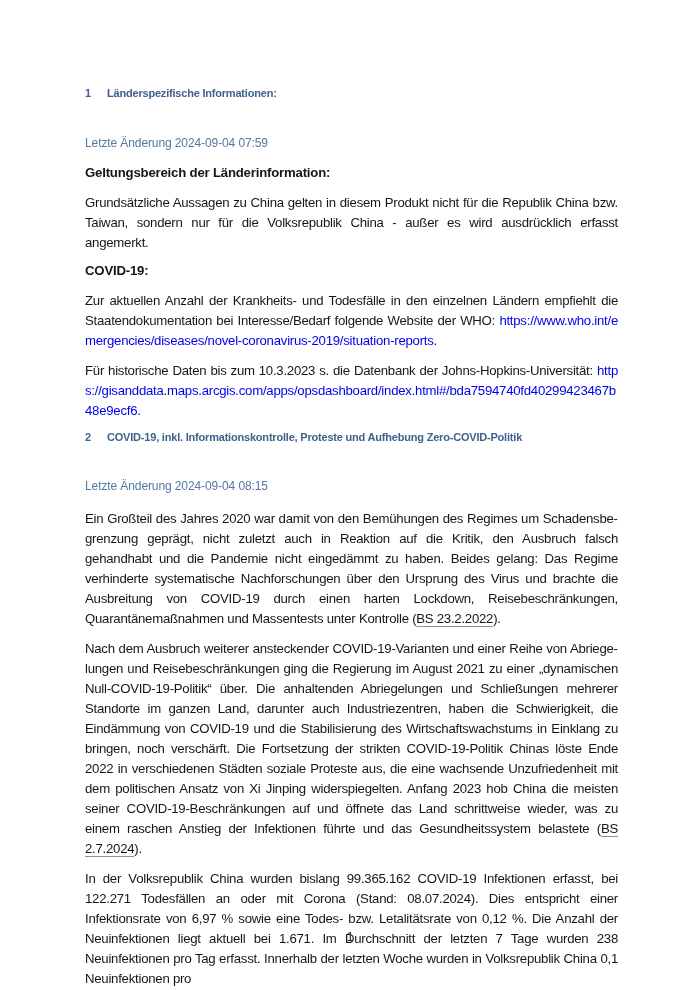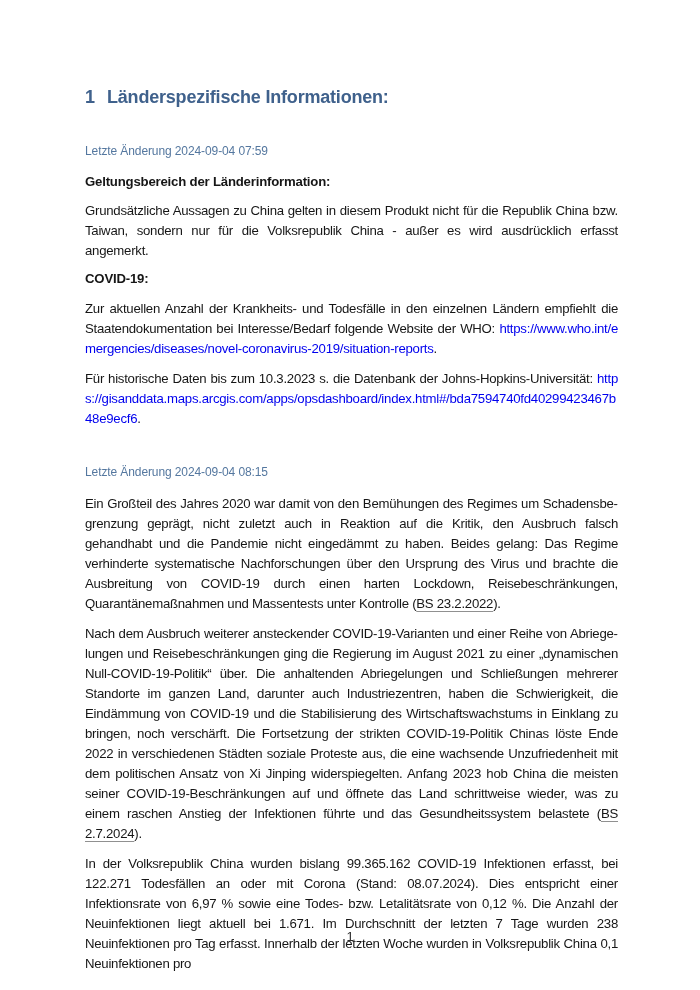--- a/index.html
+++ b/index.html
@@ -15,21 +15,21 @@
     color: var(--text-color, #161616);
   }
   .content {
     position: absolute;
     left: 85px;
     top: 87px;
     width: 533px;
   }
   .sec-heading {
     color: var(--heading-blue, #3f618c);
-    font-size: 18px;
+    font-size: 11px;
     font-weight: bold;
     letter-spacing: -0.2px;
     margin-bottom: 5px;
     line-height: 1.18;
   }
   .sec-heading.mt-section { margin-top: 10px; }
   .sec-num {
     display: inline-block;
     min-width: 22px;
   }
@@ -88,20 +88,21 @@
   <p class="meta">Letzte Änderung 2024-09-04 07:59</p>
 
   <p class="subhead">Geltungsbereich der Länderinformation:</p>
   <p class="para">Grundsätzliche Aussagen zu China gelten in diesem Produkt nicht für die Republik China bzw. Taiwan, sondern nur für die Volksrepublik China - außer es wird ausdrücklich erfasst angemerkt.</p>
 
   <p class="subhead">COVID-19:</p>
   <p class="para"><span>Zur aktuellen Anzahl der Krankheits- und Todesfälle in den einzelnen Ländern empfiehlt die Staatendokumentation bei Interesse/Bedarf folgende Website der WHO: </span><a class="link">https://www.who.int/emergencies/diseases/novel-coronavirus-2019/situation-reports</a><span>.</span></p>
 
   <p class="para"><span>Für historische Daten bis zum 10.3.2023 s. die Datenbank der Johns-Hopkins-Universität: </span><a class="link">https://gisanddata.maps.arcgis.com/apps/opsdashboard/index.html#/bda7594740fd40299423467b48e9ecf6</a><span>.</span></p>
 
+  <h2 class="sec-heading mt-section"><span class="sec-num">2</span><span>COVID-19, inkl. Informationskontrolle, Proteste und Aufhebung Zero-COVID-Politik</span></h2>
   <p class="meta">Letzte Änderung 2024-09-04 08:15</p>
 
 
   <p class="para"><span>Ein Großteil des Jahres 2020 war damit von den Bemühungen des Regimes um Schadensbe­grenzung geprägt, nicht zuletzt auch in Reaktion auf die Kritik, den Ausbruch falsch gehandhabt und die Pandemie nicht eingedämmt zu haben. Beides gelang: Das Regime verhinderte sys­tematische Nachforschungen über den Ursprung des Virus und brachte die Ausbreitung von COVID-19 durch einen harten Lockdown, Reisebeschränkungen, Quarantänemaßnahmen und Massentests unter Kontrolle (</span><a class="ref">BS 23.2.2022</a><span>).</span></p>
 
   <p class="para"><span>Nach dem Ausbruch weiterer ansteckender COVID-19-Varianten und einer Reihe von Abriege­lungen und Reisebeschränkungen ging die Regierung im August 2021 zu einer „dynamischen Null-COVID-19-Politik“ über. Die anhaltenden Abriegelungen und Schließungen mehrerer Stand­orte im ganzen Land, darunter auch Industriezentren, haben die Schwierigkeit, die Eindämmung von COVID-19 und die Stabilisierung des Wirtschaftswachstums in Einklang zu bringen, noch verschärft. Die Fortsetzung der strikten COVID-19-Politik Chinas löste Ende 2022 in verschie­denen Städten soziale Proteste aus, die eine wachsende Unzufriedenheit mit dem politischen Ansatz von Xi Jinping widerspiegelten. Anfang 2023 hob China die meisten seiner COVID-19-Beschränkungen auf und öffnete das Land schrittweise wieder, was zu einem raschen Anstieg der Infektionen führte und das Gesundheitssystem belastete (</span><a class="ref">BS 2.7.2024</a><span>).</span></p>
 
   <p class="para">In der Volksrepublik China wurden bislang 99.365.162 COVID-19 Infektionen erfasst, bei 122.271 Todesfällen an oder mit Corona (Stand: 08.07.2024). Dies entspricht einer Infektionsra­te von 6,97 % sowie eine Todes- bzw. Letalitätsrate von 0,12 %. Die Anzahl der Neuinfektionen liegt aktuell bei 1.671. Im Durchschnitt der letzten 7 Tage wurden 238 Neuinfektionen pro Tag erfasst. Innerhalb der letzten Woche wurden in Volksrepublik China 0,1 Neuinfektionen pro</p>
 
 </main>

